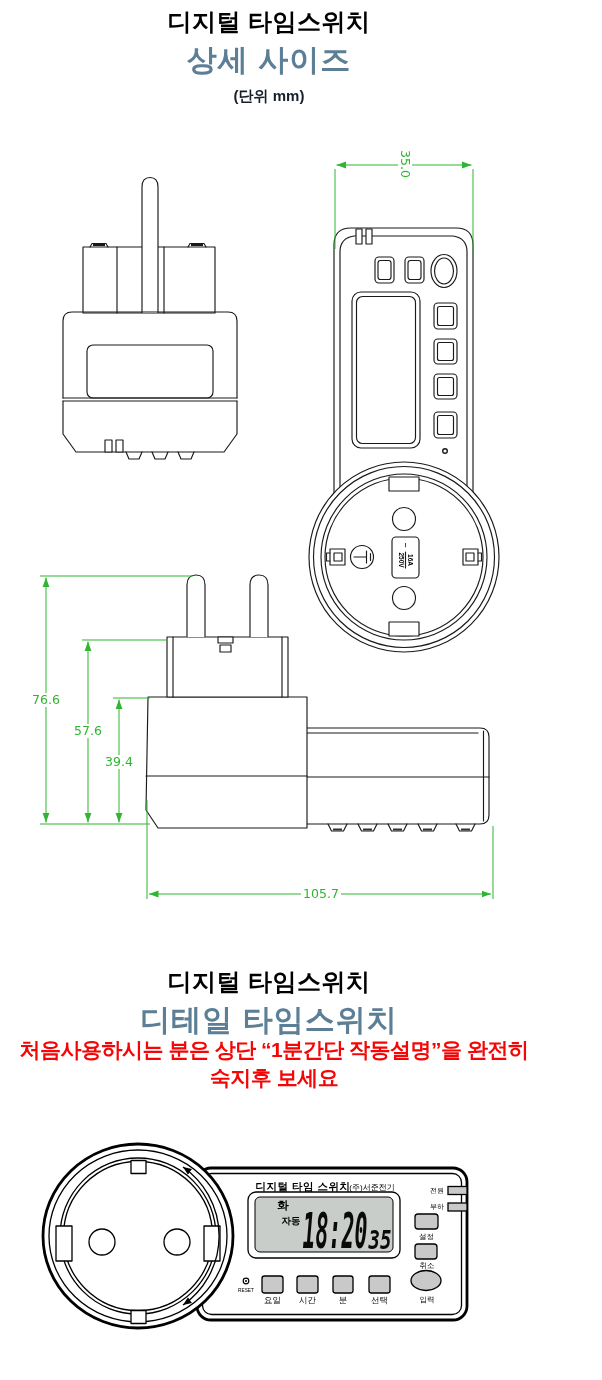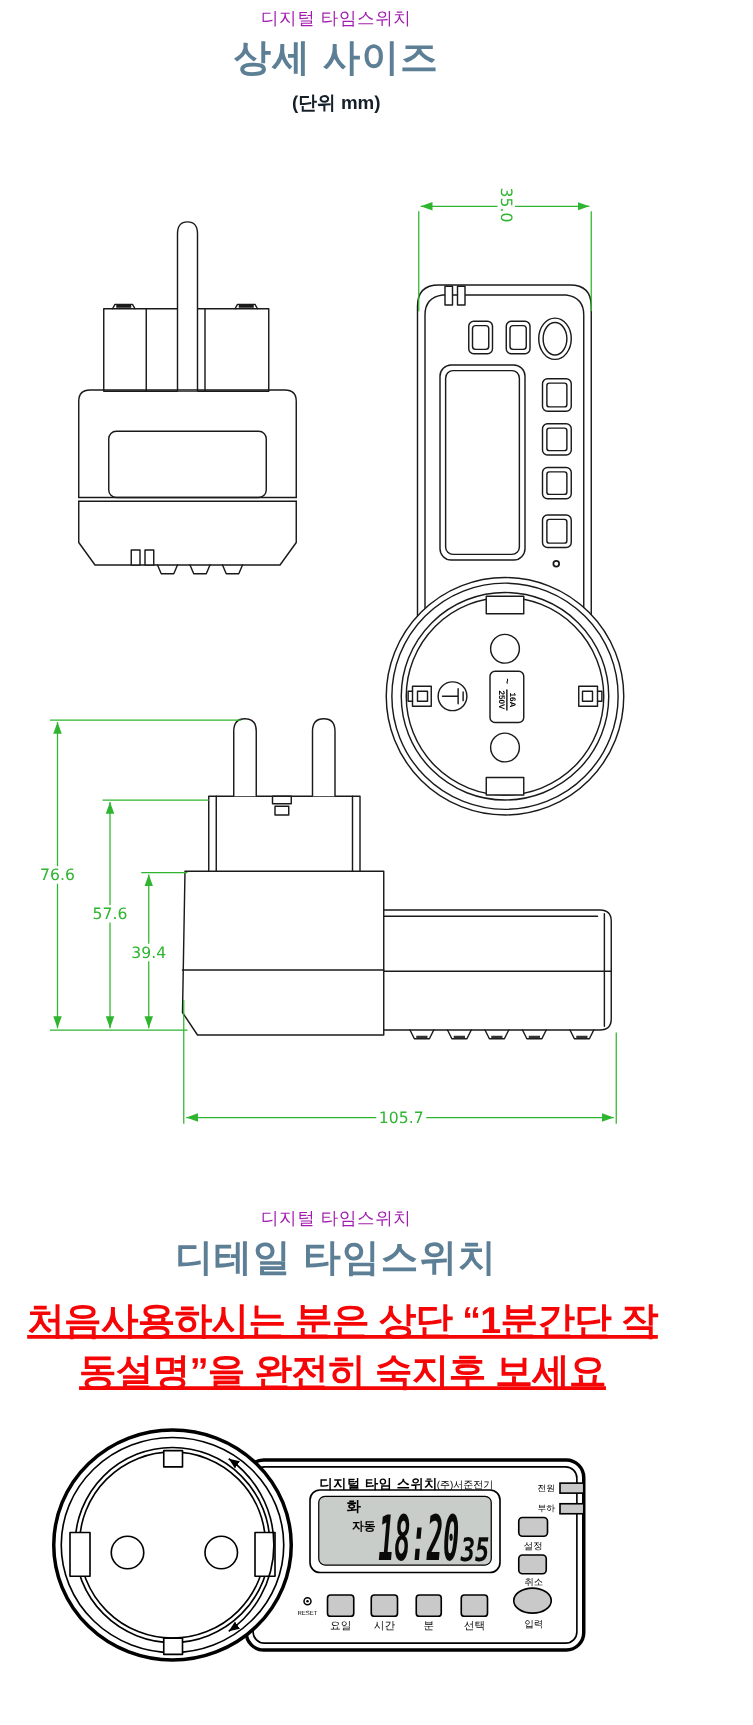--- a/index.html
+++ b/index.html
@@ -1,24 +1,24 @@
 <!DOCTYPE html>
 <html><head>
 <meta charset="utf-8">
 <style>
   html,body{margin:0;padding:0;background:#fff;}
   .page{position:relative;width:602px;height:1380px;background:#ffffff;overflow:hidden;
         font-family:"Liberation Sans",sans-serif;}
   .art{position:absolute;left:0;top:0;}
   .hdr{position:absolute;left:0;width:538px;text-align:center;}
-  .h-brand{font-size:14px;letter-spacing:.5px;color:#a21caf;font-weight:400;}
+  .h-brand{font-size:24px;letter-spacing:.5px;color:#000000;font-weight:700;}
   .h-title{font-size:30px;letter-spacing:1px;color:#5d7f96;font-weight:700;}
   .h-unit{font-size:15px;color:#16202b;font-weight:700;}
   .warning{position:absolute;left:8px;top:1036px;width:532px;text-align:center;
-           font-size:30px;font-weight:700;color:#f50505;letter-spacing:-0.5px;text-decoration:underline;}
+           font-size:21px;font-weight:700;color:#f50505;letter-spacing:-0.5px;}
   
   .ln{stroke:#1a1a1a;fill:none;stroke-width:1.15;stroke-linejoin:round;stroke-linecap:round;}
   .lnw{stroke:#1a1a1a;fill:#ffffff;stroke-width:1.15;stroke-linejoin:round;}
   .dim{stroke:#2fb52f;fill:none;stroke-width:1;}
   .dimt{fill:#2fb52f;font:12.5px "DejaVu Sans",sans-serif;}
   .wbg{fill:#ffffff;stroke:none;}
   .d2{stroke:#000;fill:none;stroke-width:1.3;stroke-linejoin:round;}
   .d2b{stroke:#000;fill:none;stroke-width:2.8;stroke-linejoin:round;}
   .d2w{stroke:#000;fill:#ffffff;stroke-width:1.3;stroke-linejoin:round;}
   .btn{fill:#c9c9c9;stroke:#000;stroke-width:1.3;}

